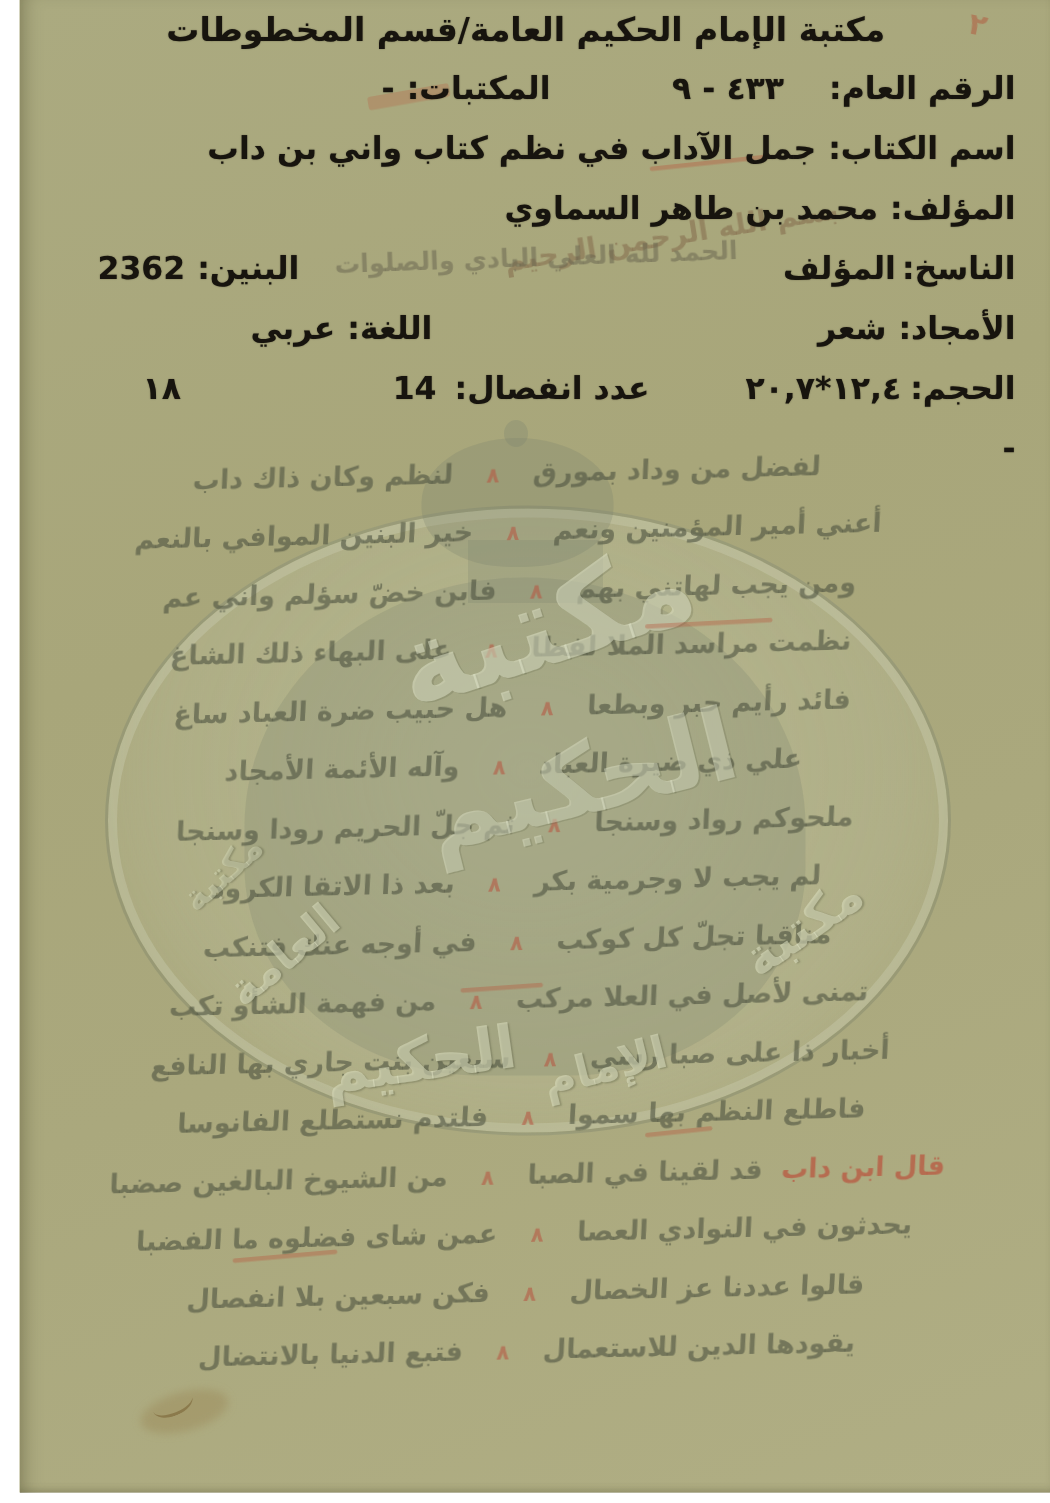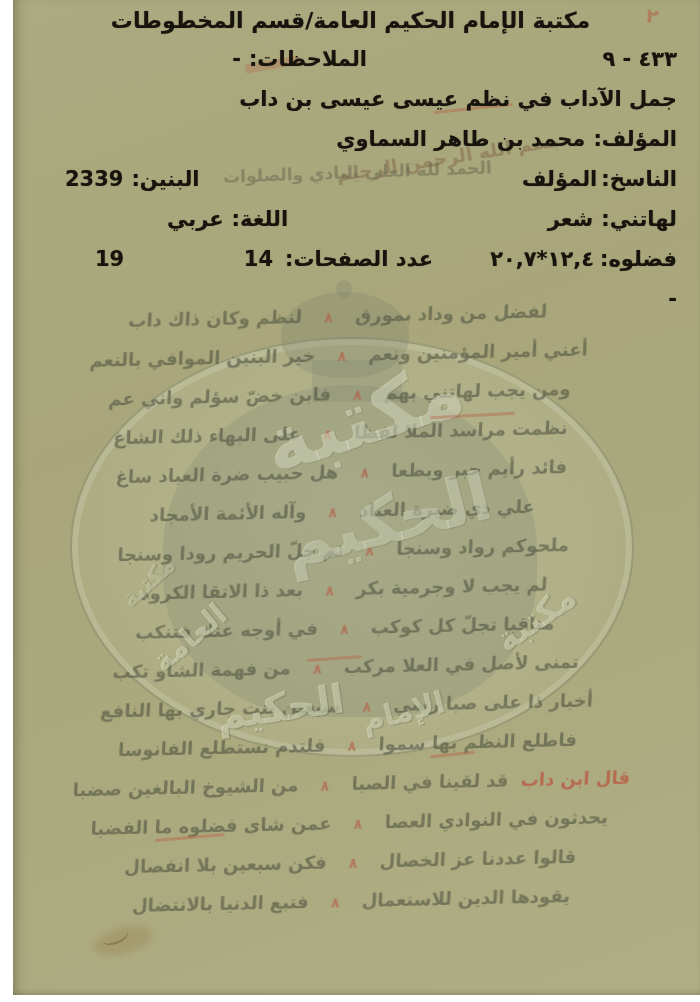--- a/index.html
+++ b/index.html
@@ -225,74 +225,76 @@
   <div class="red-dash rd6"></div>
   <span class="corner-mark">٢</span>
   <div class="stain"></div>
   <div class="stain-curl"></div>
 
   <div class="content">
     <div class="hdr">مكتبة الإمام الحكيم العامة/قسم المخطوطات</div>
 
     <div class="row r1">
       <div class="grp at-right g-gap30">
+        <span>الرقم العام:</span>
         <span>٤٣٣ - ٩</span>
       </div>
       <div class="grp g2 g-gap8">
-        <span>الملاحظات:</span>
+        <span>المكتبات:</span>
         <span>-</span>
       </div>
     </div>
 
     <div class="row r2">
       <div class="grp at-right g-gap8">
-        <span>جمل الآداب في نظم عيسى عيسى بن داب</span>
+        <span>اسم الكتاب:</span>
+        <span>جمل الآداب في نظم كتاب واني بن داب</span>
       </div>
     </div>
 
     <div class="row r3">
       <div class="grp at-right g-gap8">
         <span>المؤلف:</span>
         <span>محمد بن طاهر السماوي</span>
       </div>
     </div>
 
     <div class="row r4">
       <div class="grp at-right g-gap4">
         <span>الناسخ:</span>
         <span>المؤلف</span>
       </div>
       <div class="grp g2 g-gap8">
         <span>البنين:</span>
-        <span>2339</span>
+        <span>2362</span>
       </div>
     </div>
 
     <div class="row r5">
       <div class="grp at-right g-gap8">
-        <span>لهاتني:</span>
+        <span>الأمجاد:</span>
         <span>شعر</span>
       </div>
       <div class="grp g2 g-gap8">
         <span>اللغة:</span>
         <span>عربي</span>
       </div>
     </div>
 
     <div class="row r6">
       <div class="grp at-right g-gap6">
-        <span>فضلوه:</span>
+        <span>الحجم:</span>
         <span>١٢,٤*٢٠,٧</span>
       </div>
       <div class="grp g2 g-gap12">
-        <span>عدد الصفحات:</span>
+        <span>عدد انفصال:</span>
         <span>14</span>
       </div>
       <div class="grp g3 g-gap14">
-        <span>19</span>
+        <span>١٨</span>
       </div>
     </div>
 
     <div class="row r7">
       <div class="grp at-right g-gap10">
         <span>-</span>
       </div>
     </div>
   </div>
 </div>

